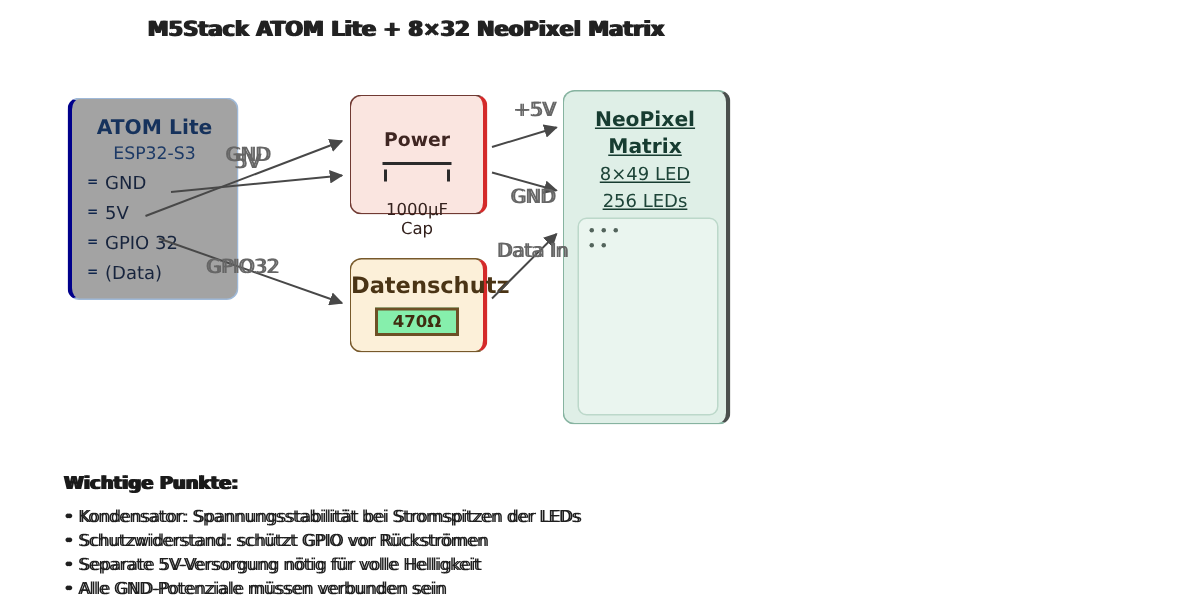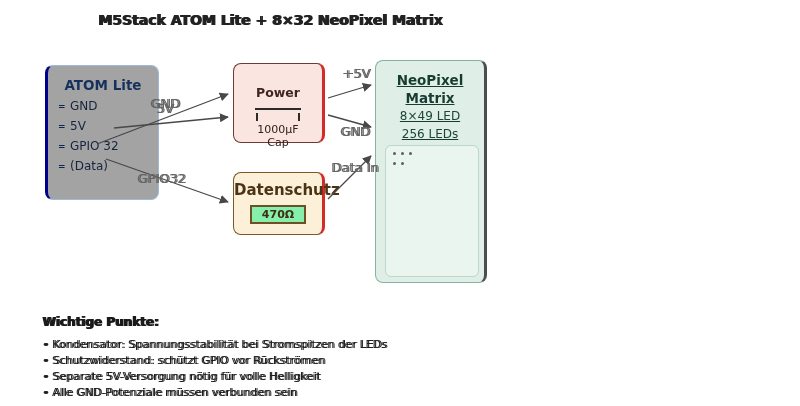--- a/index.html
+++ b/index.html
@@ -39,21 +39,21 @@
     left:233px;top:63px;width:92px;height:80px;
     background:#fae5e0;border:1px solid #703a33;border-right:3px solid #d42a2a;
     color:#3f2622;text-align:center;
   }
   .node-power .node-title{margin-top:21px;font-size:12.5px;font-weight:600;}
   .cap-symbol{position:relative;width:46px;height:12px;margin:8px auto 0 auto;}
   .cap-top{position:absolute;left:0;top:0;width:46px;height:0;border-top:2px solid #2b2b2b;}
   .cap-tick{position:absolute;top:5px;width:2px;height:8px;background:#2b2b2b;}
   .cap-tick.left{left:1px;}
   .cap-tick.right{right:1px;}
-  .cap-text{font-size:11px;margin-top:3px;color:#33211d;}
+  .cap-text{font-size:11px;margin-top:13px;color:#33211d;}
   .cap-text2{font-size:11px;color:#33211d;}
 
   
   .node-resistor{
     left:233px;top:172px;width:92px;height:63px;
     background:#fcf0d9;border:1px solid #77592b;border-right:3px solid #d42a2a;
     color:#4a3415;text-align:center;
   }
   .node-resistor .node-title{margin-top:8px;font-size:15px;font-weight:700;}
   .resistor-box{
@@ -86,20 +86,21 @@
   .notes-heading{left:42px;top:315px;font-size:12px;font-weight:bold;color:#1a1a1a;}
   .note-item{left:42px;font-size:11px;color:#1f1f1f;}
 </style>
 </head>
 <body>
 
 <div class="abs diagram-title ghost">M5Stack ATOM Lite + 8×32 NeoPixel Matrix</div>
 
 <div class="abs node node-atom">
   <div class="node-title">ATOM Lite</div>
+  <div class="node-sub">ESP32-S3</div>
   <div class="pin-row">
     <span class="pin-marker">=</span>
     <span class="pin-label">GND</span>
   </div>
   <div class="pin-row">
     <span class="pin-marker">=</span>
     <span class="pin-label">5V</span>
   </div>
   <div class="pin-row">
     <span class="pin-marker">=</span>

